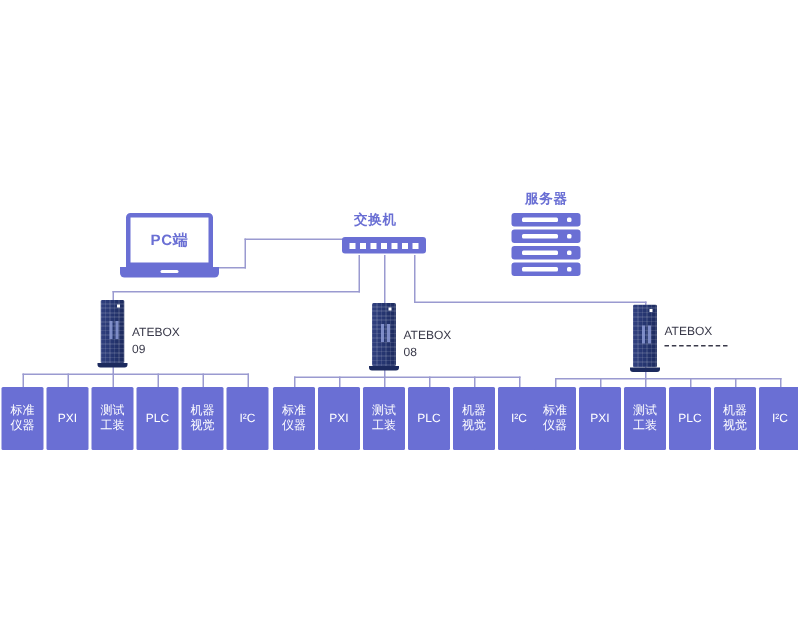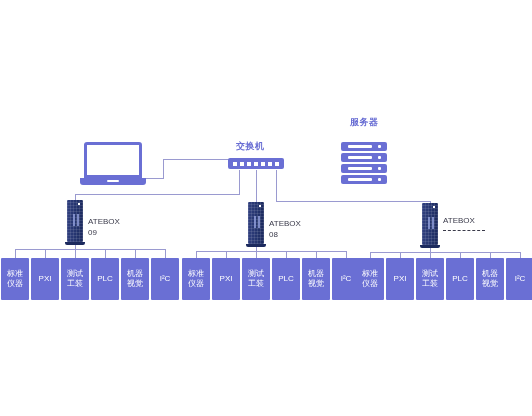--- a/index.html
+++ b/index.html
@@ -221,36 +221,37 @@
   <div class="line-h" style="left:370px; top:252px; width:151px;"></div>
   <div class="line-v" style="left:370px; top:252px; height:6px;"></div>
   <div class="line-v" style="left:400px; top:252px; height:6px;"></div>
   <div class="line-v" style="left:430px; top:252px; height:6px;"></div>
   <div class="line-v" style="left:460px; top:252px; height:6px;"></div>
   <div class="line-v" style="left:490px; top:252px; height:6px;"></div>
   <div class="line-v" style="left:520px; top:252px; height:6px;"></div>
 
   <div class="laptop" style="left:80px; top:142px; width:66px; height:43px;">
     <div class="laptop-screen"></div>
+    <div class="laptop-label">PC端</div>
     <div class="laptop-base"></div>
     <div class="laptop-notch"></div>
   </div>
 
   <div class="node-title" style="left:236px; top:140px;">交换机</div>
   <div class="switch-body" style="left:228px; top:158px;">
     <div class="switch-port"></div>
     <div class="switch-port"></div>
     <div class="switch-port"></div>
     <div class="switch-port"></div>
     <div class="switch-port"></div>
     <div class="switch-port"></div>
     <div class="switch-port"></div>
   </div>
 
-  <div class="node-title" style="left:350px; top:116px;">服务器</div>
+  <div class="node-title" style="left:350px; top:126px;">服务器</div>
   <div class="server-stack" style="left:341px; top:142px;">
     <div class="server-unit"></div>
     <div class="server-unit"></div>
     <div class="server-unit"></div>
     <div class="server-unit"></div>
   </div>
 
   <div class="tower" style="left:65px; top:200px; width:20px; height:45px;">
     <div class="tower-body"></div>
     <div class="tower-led"></div>

